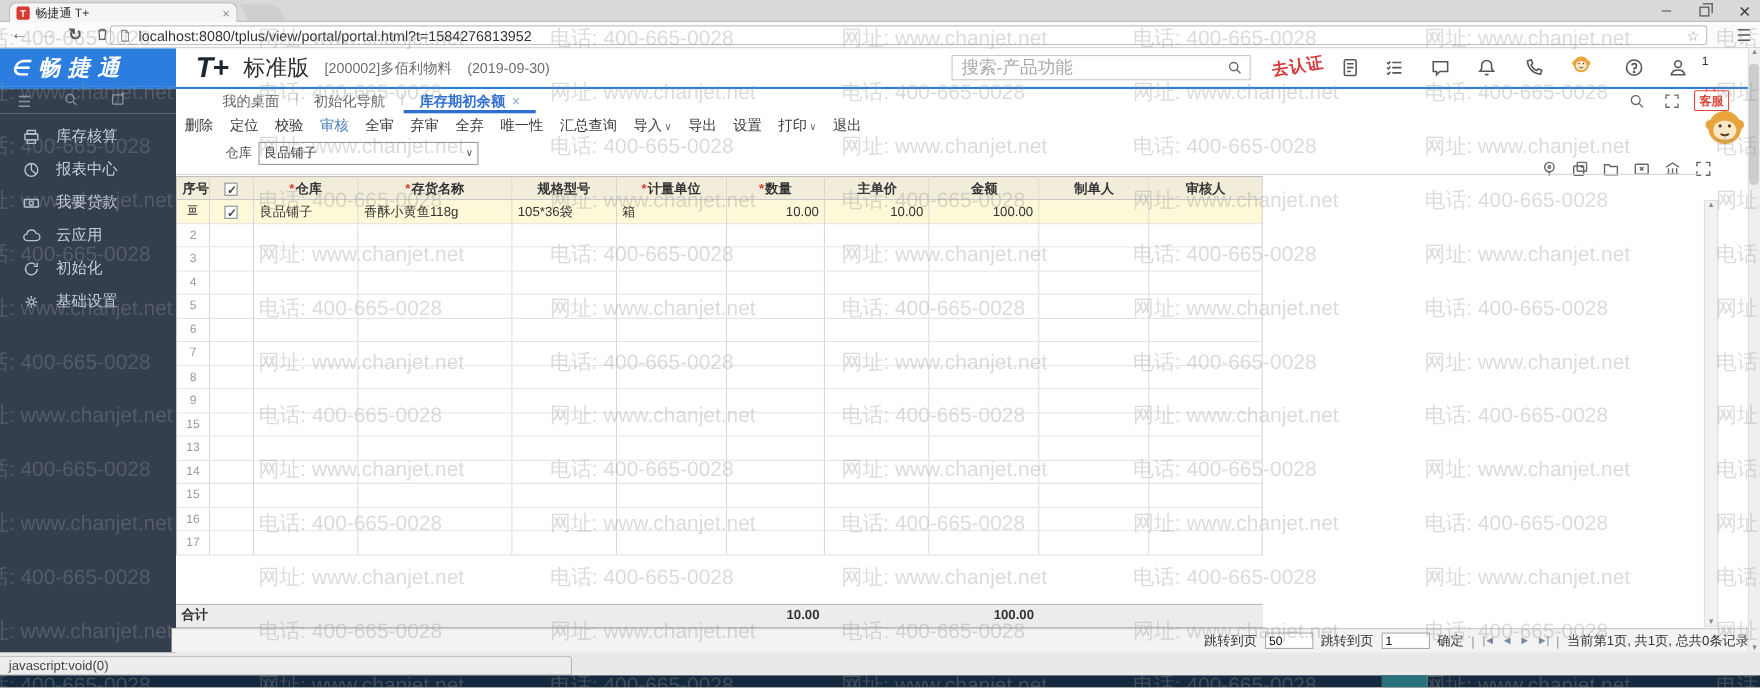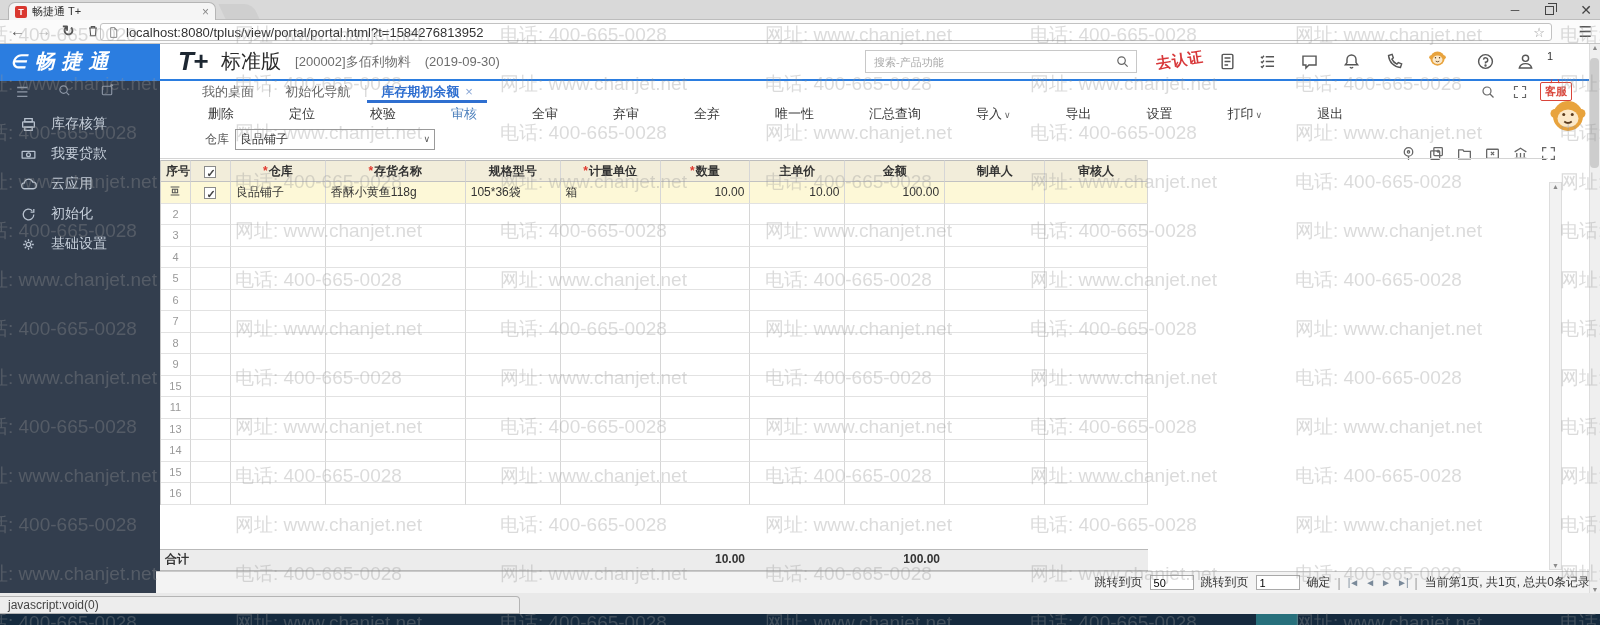--- a/index.html
+++ b/index.html
@@ -31,21 +31,21 @@
   
   .appheader{position:absolute;left:0;top:44px;width:100%;height:37px;background:#fff;border-bottom:2px solid #2b7de0;}
   .logo{position:absolute;left:0;top:0;width:160px;height:35px;background:#2b7de0;color:#fff;display:flex;align-items:center;padding-left:10px;gap:8px;}
   .logo-mark{font-size:19px;font-weight:bold;font-style:italic;}
   .logo-text{font-size:20px;font-weight:bold;font-style:italic;letter-spacing:7px;white-space:nowrap;}
   .brandrow{position:absolute;left:178px;top:0;height:35px;display:flex;align-items:center;gap:14px;}
   .tplus{font-size:26px;font-weight:900;font-style:italic;color:#1d2732;letter-spacing:-1px;}
   .edition{font-size:20px;color:#2b2b2b;}
   .account,.hdate{font-size:13px;color:#6d6d6d;}
   .hsearch{position:absolute;left:865px;top:6px;width:272px;height:23px;border:1px solid #c8c8c8;background:#fff;display:flex;align-items:center;padding:0 6px;}
-  .hsearch input{border:none;outline:none;flex:1;font-size:11px;color:#333;font-family:Liberation Serif, serif;background:transparent;}
+  .hsearch input{border:none;outline:none;flex:1;font-size:16px;color:#333;font-family:Liberation Serif, serif;background:transparent;}
   .hsearch input::placeholder{color:#a9a9a9;}
   .stamp{position:absolute;left:1156px;top:7px;color:#d8383a;font-size:15px;font-weight:bold;transform:rotate(-9deg);letter-spacing:1px;}
   .hicon{position:absolute;top:8px;width:19px;height:19px;color:#565656;cursor:pointer;}
   .hicon svg{width:19px;height:19px;}
   .badge1{position:absolute;left:1547px;top:6px;font-size:11px;color:#333;}
 
   
   .subnav{position:absolute;left:0;top:81px;width:100%;height:22px;background:#fff;}
   .side-top{position:absolute;left:0;top:0;width:160px;height:22px;background:#333e4e;display:flex;align-items:center;gap:28px;padding-left:16px;color:#8d97a6;}
   .side-top svg{width:15px;height:15px;}
@@ -62,21 +62,21 @@
   .kefu::before{content:"";position:absolute;left:10px;top:-4px;width:6px;height:4px;border-left:1px solid #d9453a;border-right:1px solid #d9453a;transform:perspective(4px) rotateX(14deg);}
   .monkey-peek{position:absolute;left:1548px;top:96px;width:40px;height:40px;}
 
   
   .sidebar{position:absolute;left:0;top:103px;width:160px;height:499px;background:#333e4e;}
   .side-item{display:flex;align-items:center;gap:14px;padding:6px 0 6px 20px;color:#c6cfda;font-size:14px;cursor:pointer;}
   .side-item svg{width:17px;height:17px;flex:none;color:#b9c3d0;}
 
   
   .toolbar{position:absolute;left:168px;top:103px;height:21px;display:flex;align-items:center;gap:0;}
-  .tb-item{font-size:13px;color:#3a3a3a;margin-right:15px;cursor:pointer;white-space:nowrap;margin-left:40px;}
+  .tb-item{font-size:13px;color:#3a3a3a;margin-right:15px;cursor:pointer;white-space:nowrap;}
   .tb-item.active{color:#4a7ebb;}
   .tb-item .caret{font-size:9px;color:#666;margin-left:2px;}
   .filterrow{position:absolute;left:160px;top:126px;height:26px;display:flex;align-items:center;}
   .filterlabel{font-size:12px;color:#555;margin-left:45px;}
   .selectbox{width:200px;height:21px;border:1px solid #9a9a9a;background:#fff;margin-left:6px;display:flex;align-items:center;
              padding:0 4px;justify-content:space-between;font-size:12px;color:#333;cursor:pointer;}
   .selectbox .caret{font-size:9px;color:#555;}
   .ct-icons{position:absolute;left:1400px;top:145px;display:flex;gap:11px;color:#666;}
   .ct-icons svg{width:17px;height:17px;cursor:pointer;}
   .rule{position:absolute;left:160px;top:158px;width:1388px;height:0;border-top:1px solid #d4d4d4;}
@@ -275,20 +275,27 @@
 
   <div class="sidebar">
     <div id="sidemenu" style="padding-top:6px;">
         <div class="side-item">
           <svg viewBox="0 0 16 16" fill="none" stroke="currentColor" stroke-width="1.2">
             <path d="M4.5 2.5h7v3h-7z"></path>
             <rect x="2.5" y="5.5" width="11" height="5" rx="0.5"></rect>
             <path d="M4.5 10.5h7v3h-7z"></path>
           </svg>
           <span>库存核算</span>
+        </div>
+        <div class="side-item">
+          <svg viewBox="0 0 16 16" fill="none" stroke="currentColor" stroke-width="1.2">
+            <circle cx="8" cy="8" r="5.5"></circle>
+            <path d="M8 8V2.5M8 8l4 3.5"></path>
+          </svg>
+          <span>报表中心</span>
         </div>
         <div class="side-item">
           <svg viewBox="0 0 16 16" fill="none" stroke="currentColor" stroke-width="1.2">
             <rect x="2" y="5" width="12" height="6.5" rx="0.5"></rect>
             <circle cx="8" cy="8.2" r="1.8"></circle>
           </svg>
           <span>我要贷款</span>
         </div>
         <div class="side-item">
           <svg viewBox="0 0 16 16" fill="none" stroke="currentColor" stroke-width="1.2">
@@ -509,33 +516,20 @@
           <div class="g-cell" style="width: 140px;"></div>
           <div class="g-cell" style="width: 95px;"></div>
           <div class="g-cell" style="width: 100px;"></div>
           <div class="g-cell" style="width: 90px;"></div>
           <div class="g-cell" style="width: 95px;"></div>
           <div class="g-cell" style="width: 100px;"></div>
           <div class="g-cell" style="width: 100px;"></div>
           <div class="g-cell" style="width: 103px;"></div>
         </div>
         <div class="g-row g-empty">
-          <div class="g-cell rowno" style="width: 30px;">11</div>
-          <div class="g-cell" style="width: 40px;"></div>
-          <div class="g-cell" style="width: 95px;"></div>
-          <div class="g-cell" style="width: 140px;"></div>
-          <div class="g-cell" style="width: 95px;"></div>
-          <div class="g-cell" style="width: 100px;"></div>
-          <div class="g-cell" style="width: 90px;"></div>
-          <div class="g-cell" style="width: 95px;"></div>
-          <div class="g-cell" style="width: 100px;"></div>
-          <div class="g-cell" style="width: 100px;"></div>
-          <div class="g-cell" style="width: 103px;"></div>
-        </div>
-        <div class="g-row g-empty">
           <div class="g-cell rowno" style="width: 30px;">13</div>
           <div class="g-cell" style="width: 40px;"></div>
           <div class="g-cell" style="width: 95px;"></div>
           <div class="g-cell" style="width: 140px;"></div>
           <div class="g-cell" style="width: 95px;"></div>
           <div class="g-cell" style="width: 100px;"></div>
           <div class="g-cell" style="width: 90px;"></div>
           <div class="g-cell" style="width: 95px;"></div>
           <div class="g-cell" style="width: 100px;"></div>
           <div class="g-cell" style="width: 100px;"></div>
@@ -562,20 +556,33 @@
           <div class="g-cell" style="width: 95px;"></div>
           <div class="g-cell" style="width: 100px;"></div>
           <div class="g-cell" style="width: 90px;"></div>
           <div class="g-cell" style="width: 95px;"></div>
           <div class="g-cell" style="width: 100px;"></div>
           <div class="g-cell" style="width: 100px;"></div>
           <div class="g-cell" style="width: 103px;"></div>
         </div>
         <div class="g-row g-empty">
           <div class="g-cell rowno" style="width: 30px;">16</div>
+          <div class="g-cell" style="width: 40px;"></div>
+          <div class="g-cell" style="width: 95px;"></div>
+          <div class="g-cell" style="width: 140px;"></div>
+          <div class="g-cell" style="width: 95px;"></div>
+          <div class="g-cell" style="width: 100px;"></div>
+          <div class="g-cell" style="width: 90px;"></div>
+          <div class="g-cell" style="width: 95px;"></div>
+          <div class="g-cell" style="width: 100px;"></div>
+          <div class="g-cell" style="width: 100px;"></div>
+          <div class="g-cell" style="width: 103px;"></div>
+        </div>
+        <div class="g-row g-empty">
+          <div class="g-cell rowno" style="width: 30px;">17</div>
           <div class="g-cell" style="width: 40px;"></div>
           <div class="g-cell" style="width: 95px;"></div>
           <div class="g-cell" style="width: 140px;"></div>
           <div class="g-cell" style="width: 95px;"></div>
           <div class="g-cell" style="width: 100px;"></div>
           <div class="g-cell" style="width: 90px;"></div>
           <div class="g-cell" style="width: 95px;"></div>
           <div class="g-cell" style="width: 100px;"></div>
           <div class="g-cell" style="width: 100px;"></div>
           <div class="g-cell" style="width: 103px;"></div>

